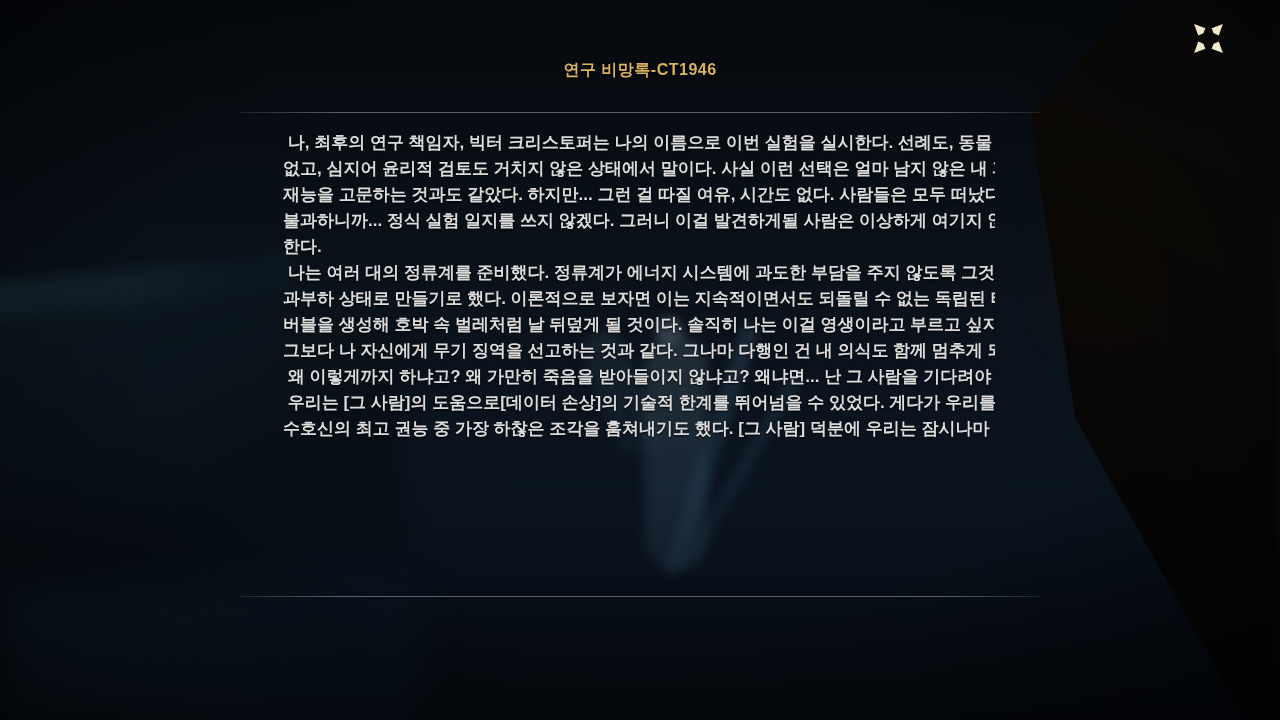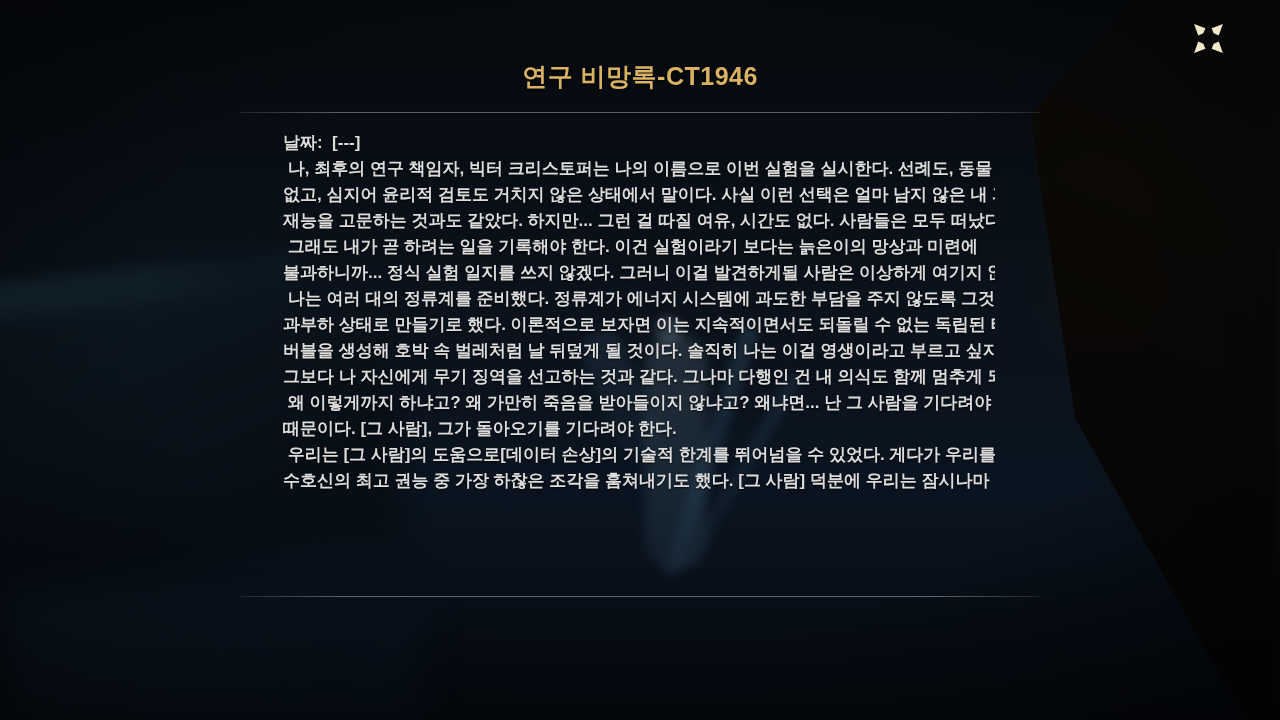--- a/index.html
+++ b/index.html
@@ -67,21 +67,21 @@
   }
   .bg-vignette {
     position: absolute; inset: 0; pointer-events: none;
     background: radial-gradient(ellipse at 50% 44%, rgba(5,9,14,0) 55%, rgba(1,2,4,.75) 100%);
   }
 
   
   .page-title {
     position: absolute; top: 60px; left: 0; width: 100%;
     text-align: center;
-    font-size: 25px; font-weight: 700; letter-spacing: .5px;
+    font-size: 16px; font-weight: 700; letter-spacing: .5px;
     color: #d9b262;
     text-shadow: 0 1px 3px rgba(0,0,0,.9);
   }
   .divider {
     position: absolute; left: 240px; width: 800px; height: 1px;
     background: linear-gradient(90deg, rgba(150,156,166,.15), rgba(170,176,186,.5) 12%, rgba(170,176,186,.5) 88%, rgba(150,156,166,.15));
   }
   .divider-top { top: 112px; }
   .divider-bottom { top: 596px; }
 
@@ -118,32 +118,30 @@
 <div class="bg-shape bg-rock-tint"></div>
 <div class="bg-shape bg-rock-right"></div>
 <div class="bg-vignette"></div>
 
 <div class="page-title">연구 비망록-CT1946</div>
 
 <div class="divider divider-top"></div>
 <div class="divider divider-bottom"></div>
 
 <div class="doc-viewport">
-  <div class="text-line">날짜:  [---]</div>
   <div class="text-line"> 나, 최후의 연구 책임자, 빅터 크리스토퍼는 나의 이름으로 이번 실험을 실시한다. 선례도, 동물 실험도</div>
   <div class="text-line">없고, 심지어 윤리적 검토도 거치지 않은 상태에서 말이다. 사실 이런 선택은 얼마 남지 않은 내 과학적</div>
   <div class="text-line">재능을 고문하는 것과도 같았다. 하지만... 그런 걸 따질 여유, 시간도 없다. 사람들은 모두 떠났다. 여긴</div>
-  <div class="text-line"> 그래도 내가 곧 하려는 일을 기록해야 한다. 이건 실험이라기 보다는 늙은이의 망상과 미련에</div>
   <div class="text-line">불과하니까... 정식 실험 일지를 쓰지 않겠다. 그러니 이걸 발견하게될 사람은 이상하게 여기지 않았으면</div>
+  <div class="text-line">한다.</div>
   <div class="text-line"> 나는 여러 대의 정류계를 준비했다. 정류계가 에너지 시스템에 과도한 부담을 주지 않도록 그것들을</div>
   <div class="text-line">과부하 상태로 만들기로 했다. 이론적으로 보자면 이는 지속적이면서도 되돌릴 수 없는 독립된 타임</div>
   <div class="text-line">버블을 생성해 호박 속 벌레처럼 날 뒤덮게 될 것이다. 솔직히 나는 이걸 영생이라고 부르고 싶지 않다.</div>
   <div class="text-line">그보다 나 자신에게 무기 징역을 선고하는 것과 같다. 그나마 다행인 건 내 의식도 함께 멈추게 되면서 긴</div>
   <div class="text-line"> 왜 이렇게까지 하냐고? 왜 가만히 죽음을 받아들이지 않냐고? 왜냐면... 난 그 사람을 기다려야 하기</div>
-  <div class="text-line">때문이다. [그 사람], 그가 돌아오기를 기다려야 한다.</div>
   <div class="text-line"> 우리는 [그 사람]의 도움으로[데이터 손상]의 기술적 한계를 뛰어넘을 수 있었다. 게다가 우리를 위해</div>
   <div class="text-line">수호신의 최고 권능 중 가장 하찮은 조각을 훔쳐내기도 했다. [그 사람] 덕분에 우리는 잠시나마 신의</div>
 </div>
 
 <div class="corner-emblem">
   <svg viewBox="0 0 36 36" xmlns="http://www.w3.org/2000/svg">
     <g fill="#efe9c9">
       <polygon points="4,4 15,8 13,13 8,15"></polygon>
       <polygon points="32,4 28,15 23,13 21,8"></polygon>
       <polygon points="4,32 8,21 13,23 15,28"></polygon>

